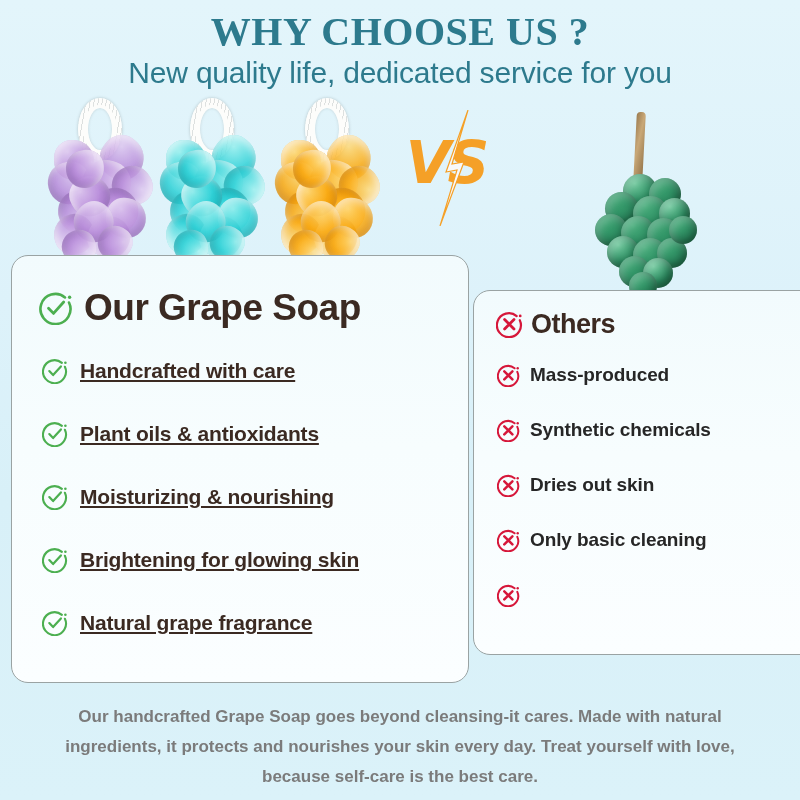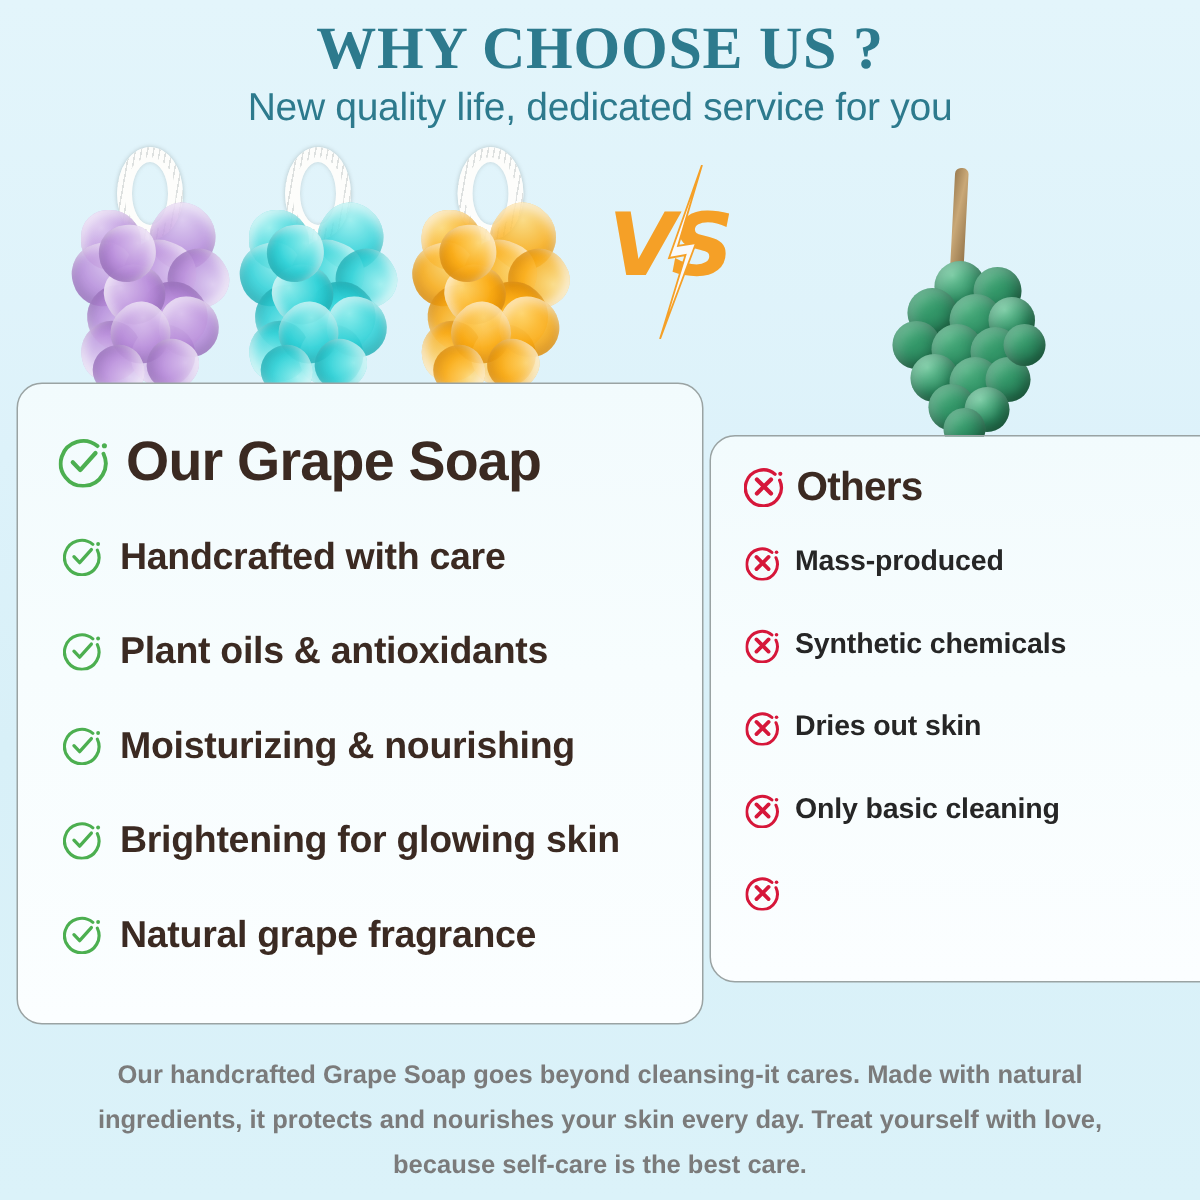--- a/index.html
+++ b/index.html
@@ -13,21 +13,21 @@
 
   
   .title {
     position:absolute; top:8px; left:0; width:800px; text-align:center;
     font-family:"Liberation Serif", serif;
     font-size:40px; font-weight:bold; color:#2d7a8d;
     letter-spacing:.5px;
   }
   .subtitle {
     position:absolute; top:56px; left:0; width:800px; text-align:center;
-    font-size:26px; color:#2d7a8d; letter-spacing:-.2px;
+    font-size:30px; color:#2d7a8d; letter-spacing:-.2px;
   }
 
   
   .soap { position:absolute; width:104px; height:160px; }
   .soap .loop {
     position:absolute; left:50%; top:0; transform:translateX(-50%);
     width:44px; height:62px; border-radius:50%;
     border:10px solid #fdfdfb;
     box-shadow:0 0 3px rgba(120,130,130,.45), inset 0 0 3px rgba(150,160,160,.4);
     background:transparent;
@@ -84,22 +84,22 @@
 
   .list { position:absolute; }
   .list-left  { left:30px; top:100px; width:410px; }
   .list-right { left:23px; top:72px; width:275px; }
 
   .row { display:flex; align-items:flex-start; }
   .row-left  { height:63px; }
   .row-right { height:55px; }
   .row .label { color:#3b2a22; }
   .list-left .label {
-    font-size:25px; font-weight:bold; letter-spacing:-.2px;
-    line-height:30px; padding-left:12px;
+    font-size:21px; font-weight:bold; letter-spacing:-.2px;
+    line-height:30px; padding-left:12px;text-decoration:underline;
   }
   .list-right .label {
     font-size:19px; font-weight:bold; letter-spacing:-.1px;
     line-height:23px; padding-left:10px; color:#262626;
   }
 
   .ico { flex:0 0 auto; display:block; }
   .ico-lg { width:34px; height:34px; }
   .ico-md { width:27px; height:27px; }
   .ico-sm { width:26px; height:26px; }

